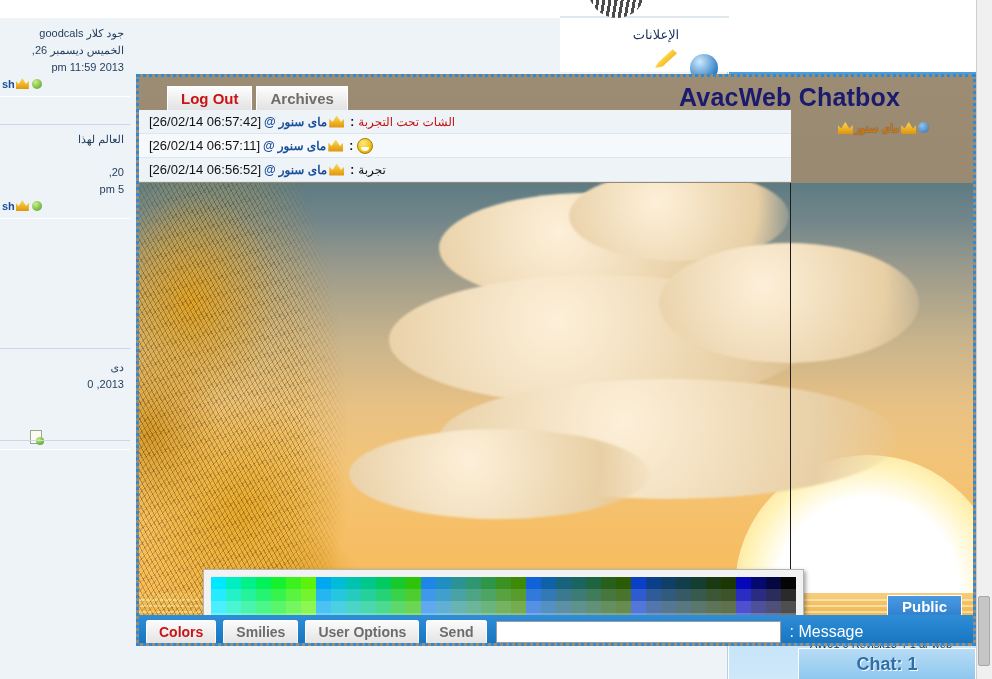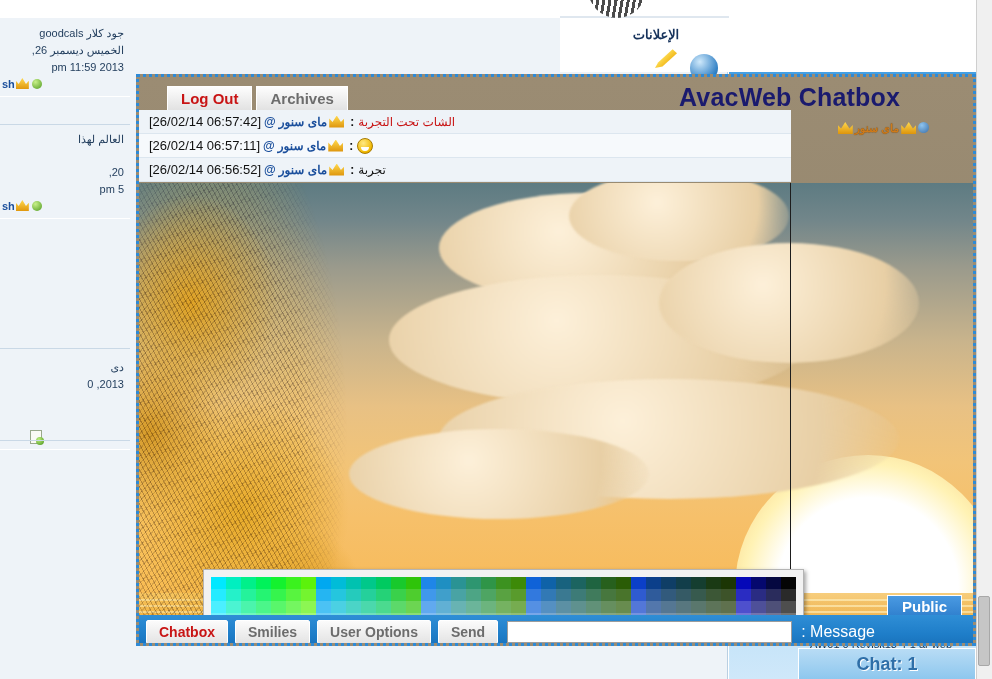--- a/index.html
+++ b/index.html
@@ -80,21 +80,21 @@
     position: absolute; left: 729px; top: 0; width: 247px; height: 72px;
     background: #ffffff;
   }
   #bg-ads-inner {
     position: absolute; left: 560px; top: 0; width: 169px; height: 72px;
     background: #ffffff;
   }
   #bg-ads-text {
     position: absolute; left: 596px; top: 27px; width: 120px;
     text-align: center; direction: rtl;
-    font-size: 13px; font-weight: bold; color: #17335c;
+    font-size: 13px; font-weight: normal; color: #17335c;
   }
   #bg-logo-swirl {
     position: absolute; left: 588px; top: -22px; width: 58px; height: 40px;
     border-radius: 0 0 40px 40px;
     background:
       repeating-linear-gradient(100deg, #2b2b2b 0 3px, #ffffff 3px 6px);
     opacity: .85;
   }
   #bg-pencil {
     position: absolute; left: 655px; top: 48px; width: 22px; height: 20px;
@@ -699,21 +699,21 @@
           <span class="sw" style="background: rgb(188, 188, 188);"></span>
         </div>
     </div>
 
     <div id="cb-public-tab">
       <span>Public</span>
     </div>
 
     <div id="cb-controls">
       <div class="cb-btn accent">
-        <span>Chatbox</span>
+        <span>Colors</span>
       </div>
       <div class="cb-btn">
         <span>Smilies</span>
       </div>
       <div class="cb-btn">
         <span>User Options</span>
       </div>
       <div class="cb-btn">
         <span>Send</span>
       </div>

